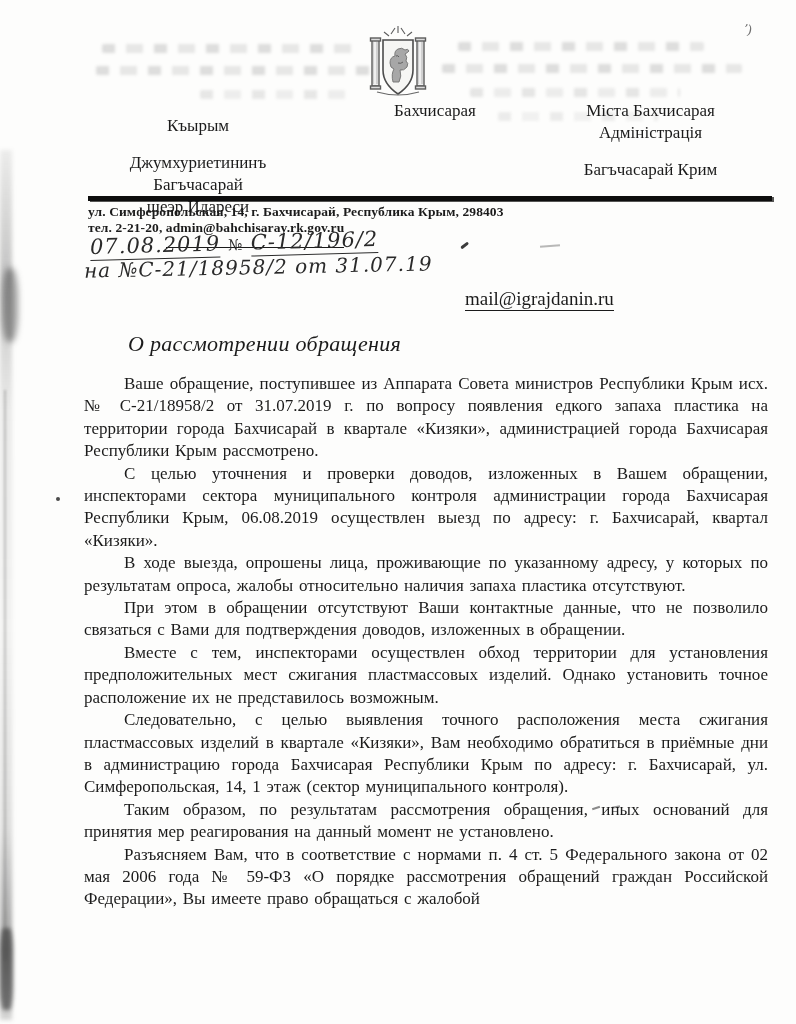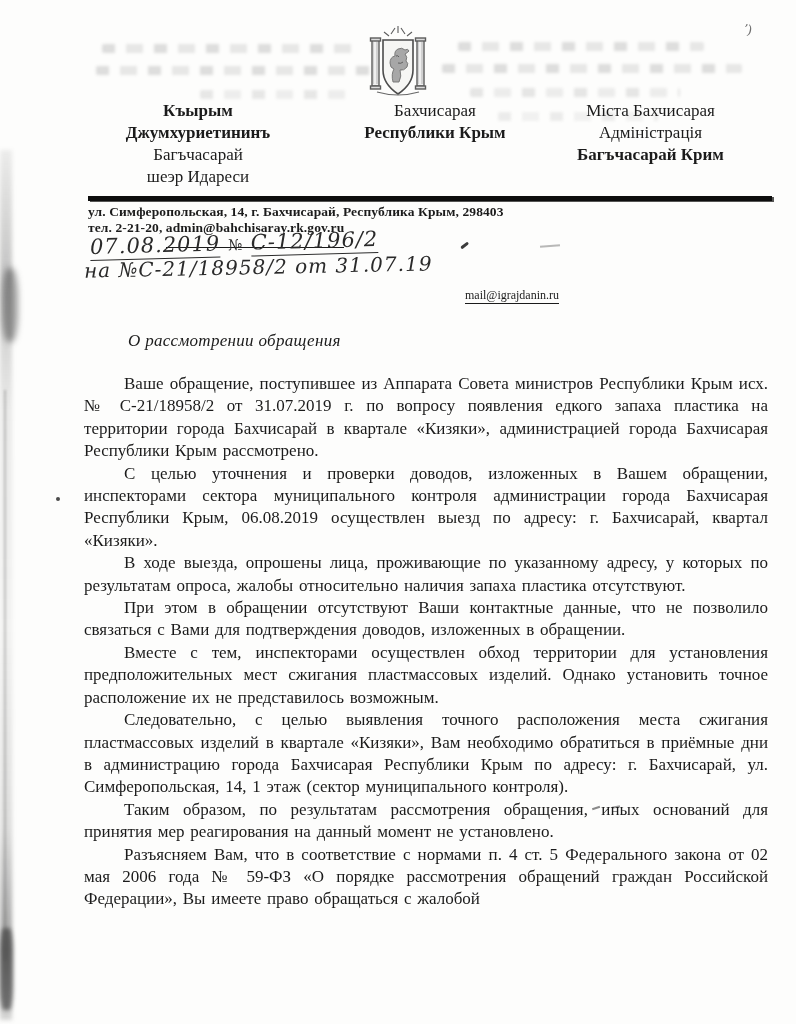--- a/index.html
+++ b/index.html
@@ -31,34 +31,34 @@
   .pen-slash{position:absolute;left:460px;top:244px;width:9px;height:2.5px;background:#3c3c3c;transform:rotate(-38deg);border-radius:2px;}
   .pen-dash{position:absolute;left:540px;top:245px;width:20px;height:2px;background:#9a9a9a;transform:rotate(-4deg);opacity:.7;}
   .pen-tick1{position:absolute;left:592px;top:807px;width:8px;height:1.5px;background:#8a8a8a;transform:rotate(-18deg);}
   .pen-tick2{position:absolute;left:612px;top:806px;width:8px;height:1.5px;background:#9a9a9a;transform:rotate(-10deg);}
   
   .emblem{position:absolute;left:367px;top:26px;width:62px;height:76px;}
   .hdr-col{position:absolute;top:100px;text-align:center;font-size:17px;line-height:22px;}
   .hdr-left{left:88px;width:220px;}
   .hdr-center{left:330px;width:210px;}
   .hdr-right{left:548px;width:205px;}
-  .hdr-col .b{font-weight:bold;}
+  .hdr-col .b{font-weight:normal;margin-top:15px;}
   .rule{position:absolute;left:88px;top:196px;width:684px;height:5px;background:#0d0d0d;box-shadow:2px 1px 0 rgba(13,13,13,.7);}
   .addr{position:absolute;left:88px;top:204px;font-size:13.5px;line-height:16px;font-weight:600;letter-spacing:.1px;}
   .addr .uline{border-bottom:1px solid #1b1b1b;padding-bottom:12px;}
   
   .hand{position:absolute;font-family:"DejaVu Serif",serif;font-style:italic;color:#2a2a2a;letter-spacing:1px;}
   .hand1{left:90px;top:231px;font-size:21px;transform:rotate(-1.6deg);}
   .hand2{left:84px;top:255px;font-size:20px;transform:rotate(-1.2deg);}
   .hand .hu{border-bottom:1.6px solid #2a2a2a;padding-bottom:1px;}
   .hand .nosign{font-size:15px;font-style:normal;}
   
-  .recipient{position:absolute;left:465px;top:288px;font-size:12px;}
+  .recipient{position:absolute;left:465px;top:288px;font-size:19px;}
   .recipient span{border-bottom:1px solid #1b1b1b;padding-bottom:1px;}
-  .subject{position:absolute;left:128px;top:331px;font-size:17px;font-style:italic;letter-spacing:.3px;}
+  .subject{position:absolute;left:128px;top:331px;font-size:22px;font-style:italic;letter-spacing:.3px;}
   .body-text{
     position:absolute;left:84px;top:373px;width:684px;
     font-size:17px;line-height:22.4px;text-align:justify;
     word-spacing:1.5px;
   }
   .body-text p{margin:0;text-indent:40px;}
 </style>
 </head>
 <body>
 
@@ -107,21 +107,20 @@
   </div>
 
   <div class="hdr-col hdr-left">
     <div class="b">Къырым</div>
     <div class="b">Джумхуриетининъ</div>
     <div>Багъчасарай</div>
     <div>шеэр Идареси</div>
   </div>
   <div class="hdr-col hdr-center">
     <div>Бахчисарая</div>
-    <div class="b">Республики Крым</div>
   </div>
   <div class="hdr-col hdr-right">
     <div>Міста Бахчисарая</div>
     <div>Адміністрація</div>
     <div class="b">Багъчасарай Крим</div>
   </div>
 
   <div class="rule"></div>
 
   <div class="addr">

